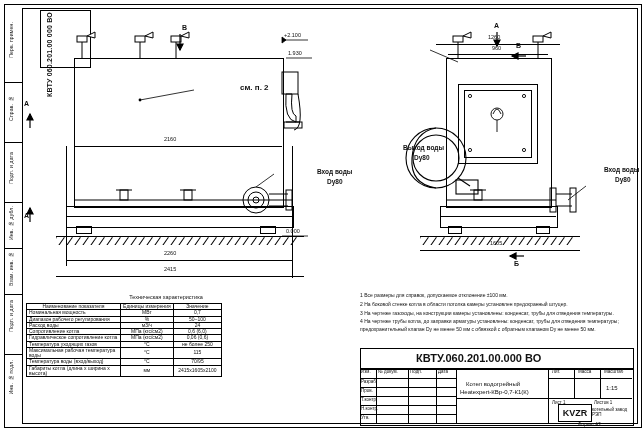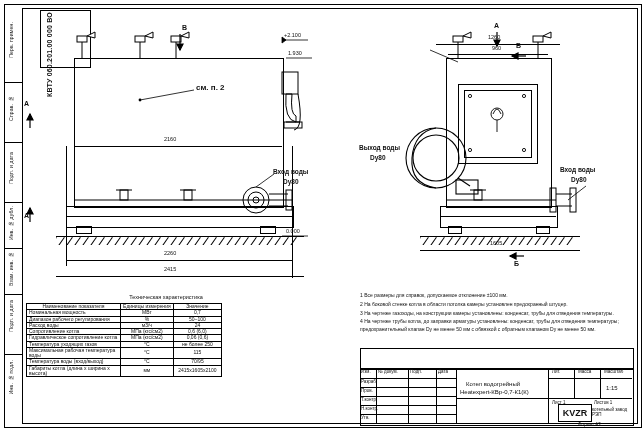--- a/index.html
+++ b/index.html
@@ -2,21 +2,21 @@
 <html><head>
 <meta charset="utf-8">
 <style>
   html,body{margin:0;padding:0;background:#fff;}
   body{width:644px;height:430px;font-family:"Liberation Sans",sans-serif;color:#111;overflow:hidden;}
   #sheet{position:relative;width:644px;height:430px;background:#fff;}
   .frame{position:absolute;left:4px;top:4px;width:636px;height:422px;border:1.5px solid #000;}
   .frame2{position:absolute;left:22px;top:8px;width:614px;height:414px;border:1px solid #000;}
   .ln{position:absolute;background:#000;}
   .vtext{position:absolute;writing-mode:vertical-rl;transform:rotate(180deg);font-size:5px;letter-spacing:.2px;white-space:nowrap;}
-  .lbl{position:absolute;font-size:6.5px;white-space:nowrap;}
+  .lbl{position:absolute;font-size:6.5px;white-space:nowrap;margin-left:44px;}
   .lbl.b{font-weight:bold;}
   .dim{position:absolute;font-size:5.5px;white-space:nowrap;}
   .big{position:absolute;font-size:9px;font-weight:bold;white-space:nowrap;}
   
   .mcol{position:absolute;left:4px;top:4px;width:18px;height:422px;}
   .mcell{position:absolute;left:0;width:18px;border-top:1px solid #000;}
   
   .view{position:absolute;}
   .rect{position:absolute;border:1px solid #000;}
   .rectT{position:absolute;border:1.4px solid #000;}
@@ -388,20 +388,21 @@
 
   <div class="notes" style="left:360px;top:292px;width:272px;">
     <div>1   Все размеры для справок, допускаемое отклонение ±100 мм.</div>
     <div>2   На боковой стенке котла в области потолка камеры установлен предохранный штуцер.</div>
     <div>3   На чертеже газоходы, на конструкции камеры установлены: конденсат, трубы для отведения температуры.</div>
     <div>4   На чертеже трубы котла, до заправки арматуры установлены: конденсат, трубы для отведения температуры; предохранительный клапан Dу не менее 50 мм с обвязкой с обратным клапаном Dу не менее 50 мм.</div>
   </div>
 
   <div class="stampwrap" style="left:360px;top:350px;width:272px;height:72px;">
     <div class="rectT" style="left:0;top:-2px;width:272px;height:20px;"></div>
+    <div class="big" style="left:56px;top:2px;font-size:11px;">КВТУ.060.201.00.000 ВО</div>
 
     <div class="rectT" style="left:0;top:18px;width:272px;height:56px;"></div>
 
     <div class="ln" style="left:16px;top:18px;width:1px;height:56px;"></div>
     <div class="ln" style="left:48px;top:18px;width:1px;height:56px;"></div>
     <div class="ln" style="left:76px;top:18px;width:1px;height:56px;"></div>
     <div class="ln" style="left:96px;top:18px;width:1px;height:56px;"></div>
     <div class="ln" style="left:188px;top:18px;width:1px;height:56px;"></div>
     <div class="ln" style="left:214px;top:18px;width:1px;height:30px;"></div>
     <div class="ln" style="left:240px;top:18px;width:1px;height:30px;"></div>

